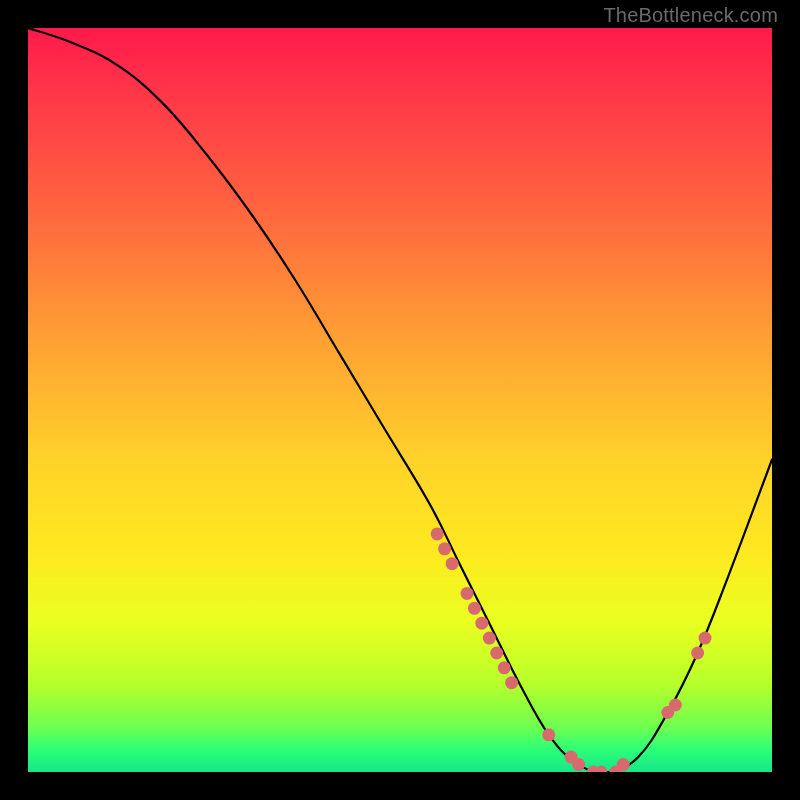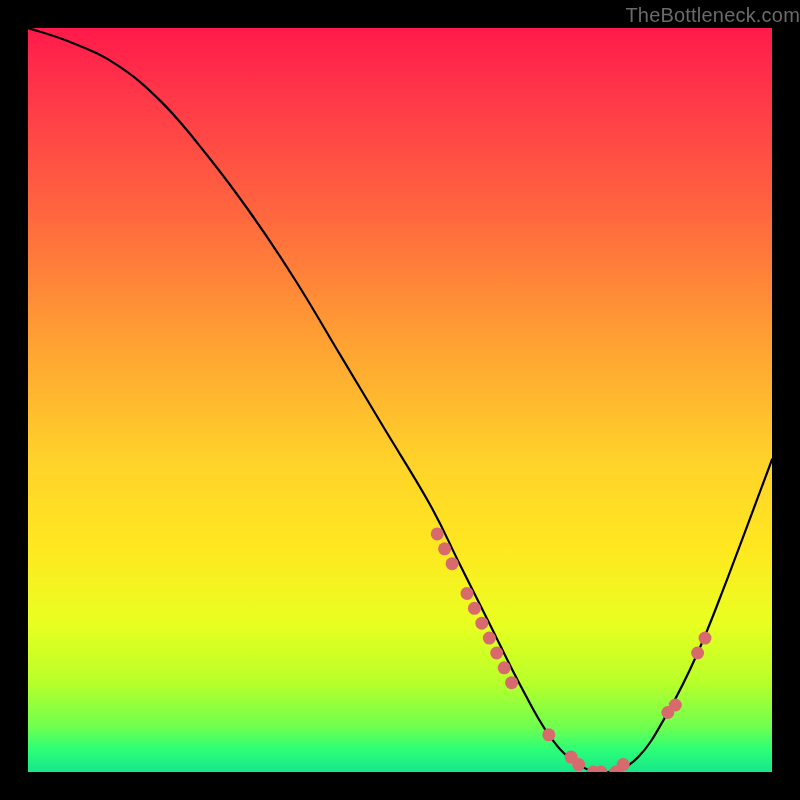--- a/index.html
+++ b/index.html
@@ -55,21 +55,21 @@
     stroke-width: 2.2;
     stroke-linecap: round;
     stroke-linejoin: round;
   }
   .dot {
     fill: #d86a6d;
   }
   .watermark {
     position: absolute;
     top: 4px;
-    right: 0;
+    right: 22px;
     color: #6a6a6a;
     font-size: 20px;
     font-weight: 500;
     letter-spacing: 0.2px;
     user-select: none;
   }
 </style>
 </head>
 <body>
 

